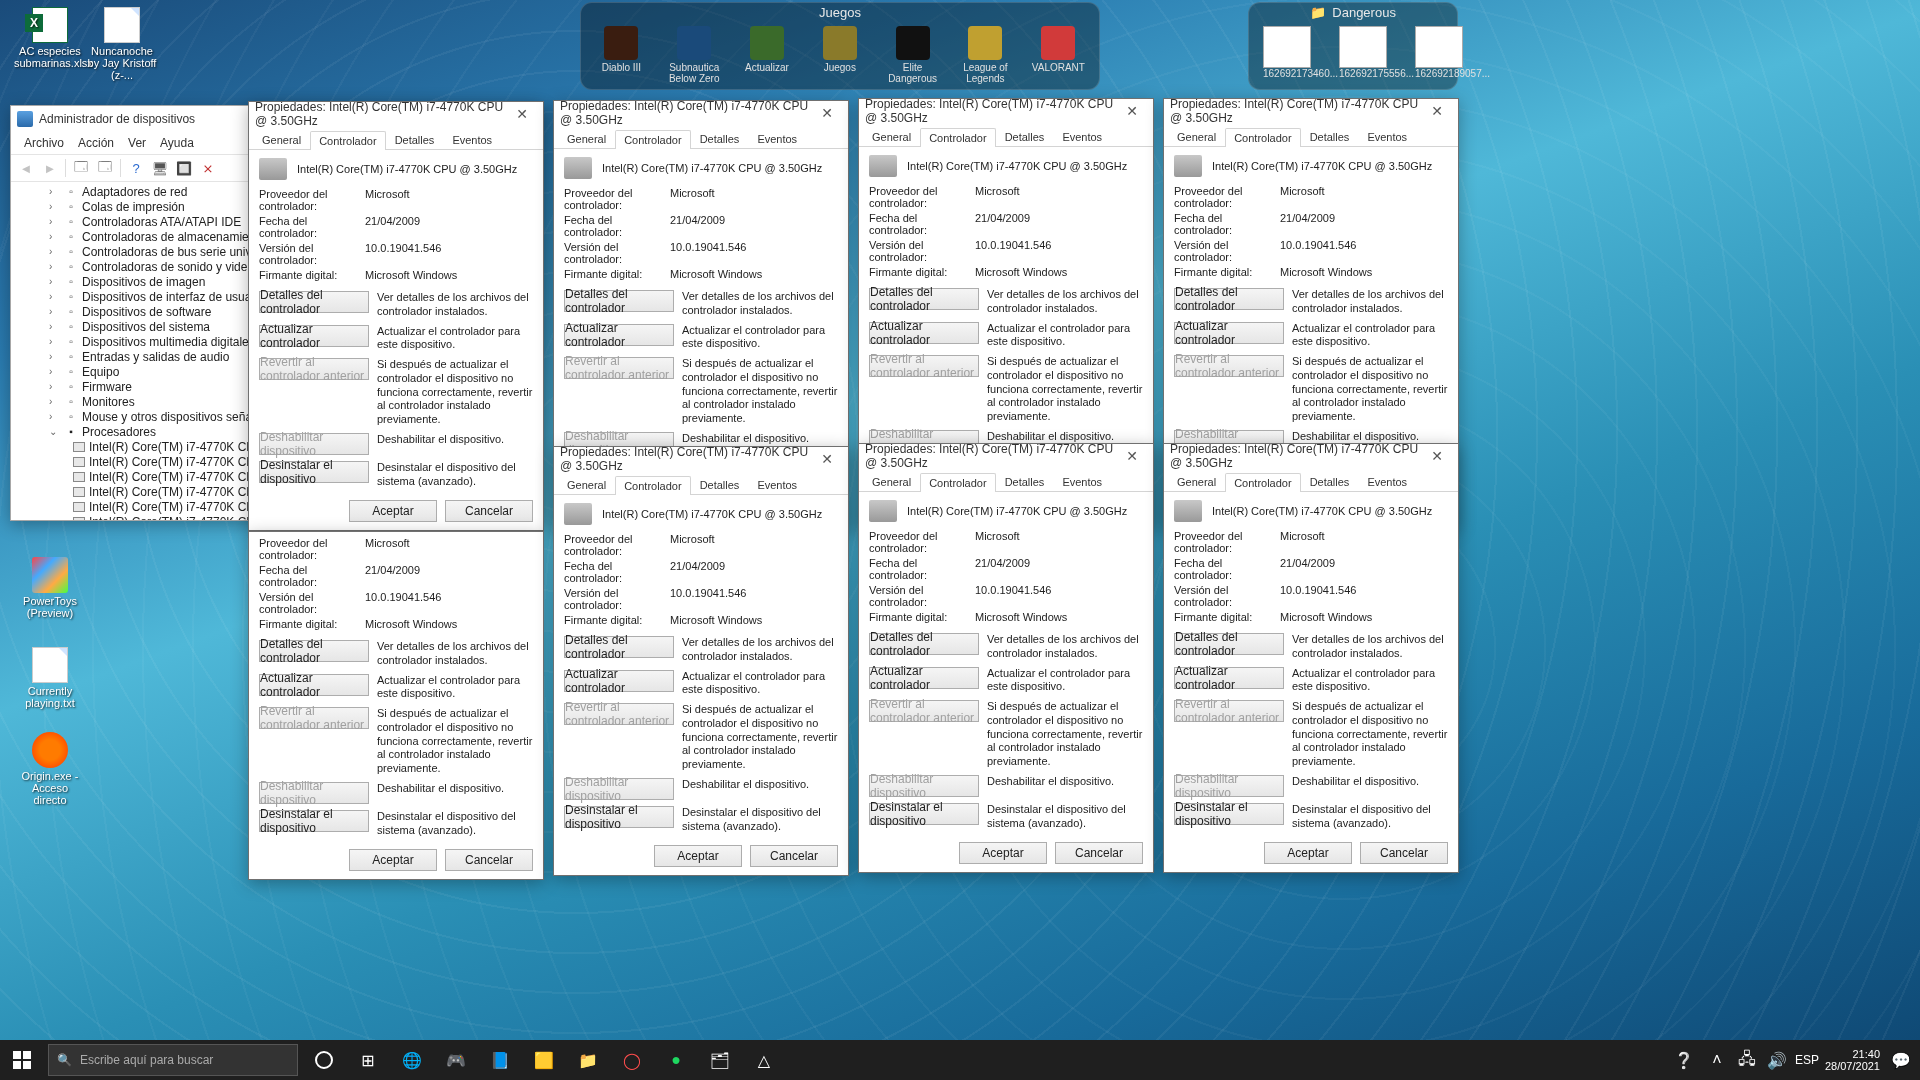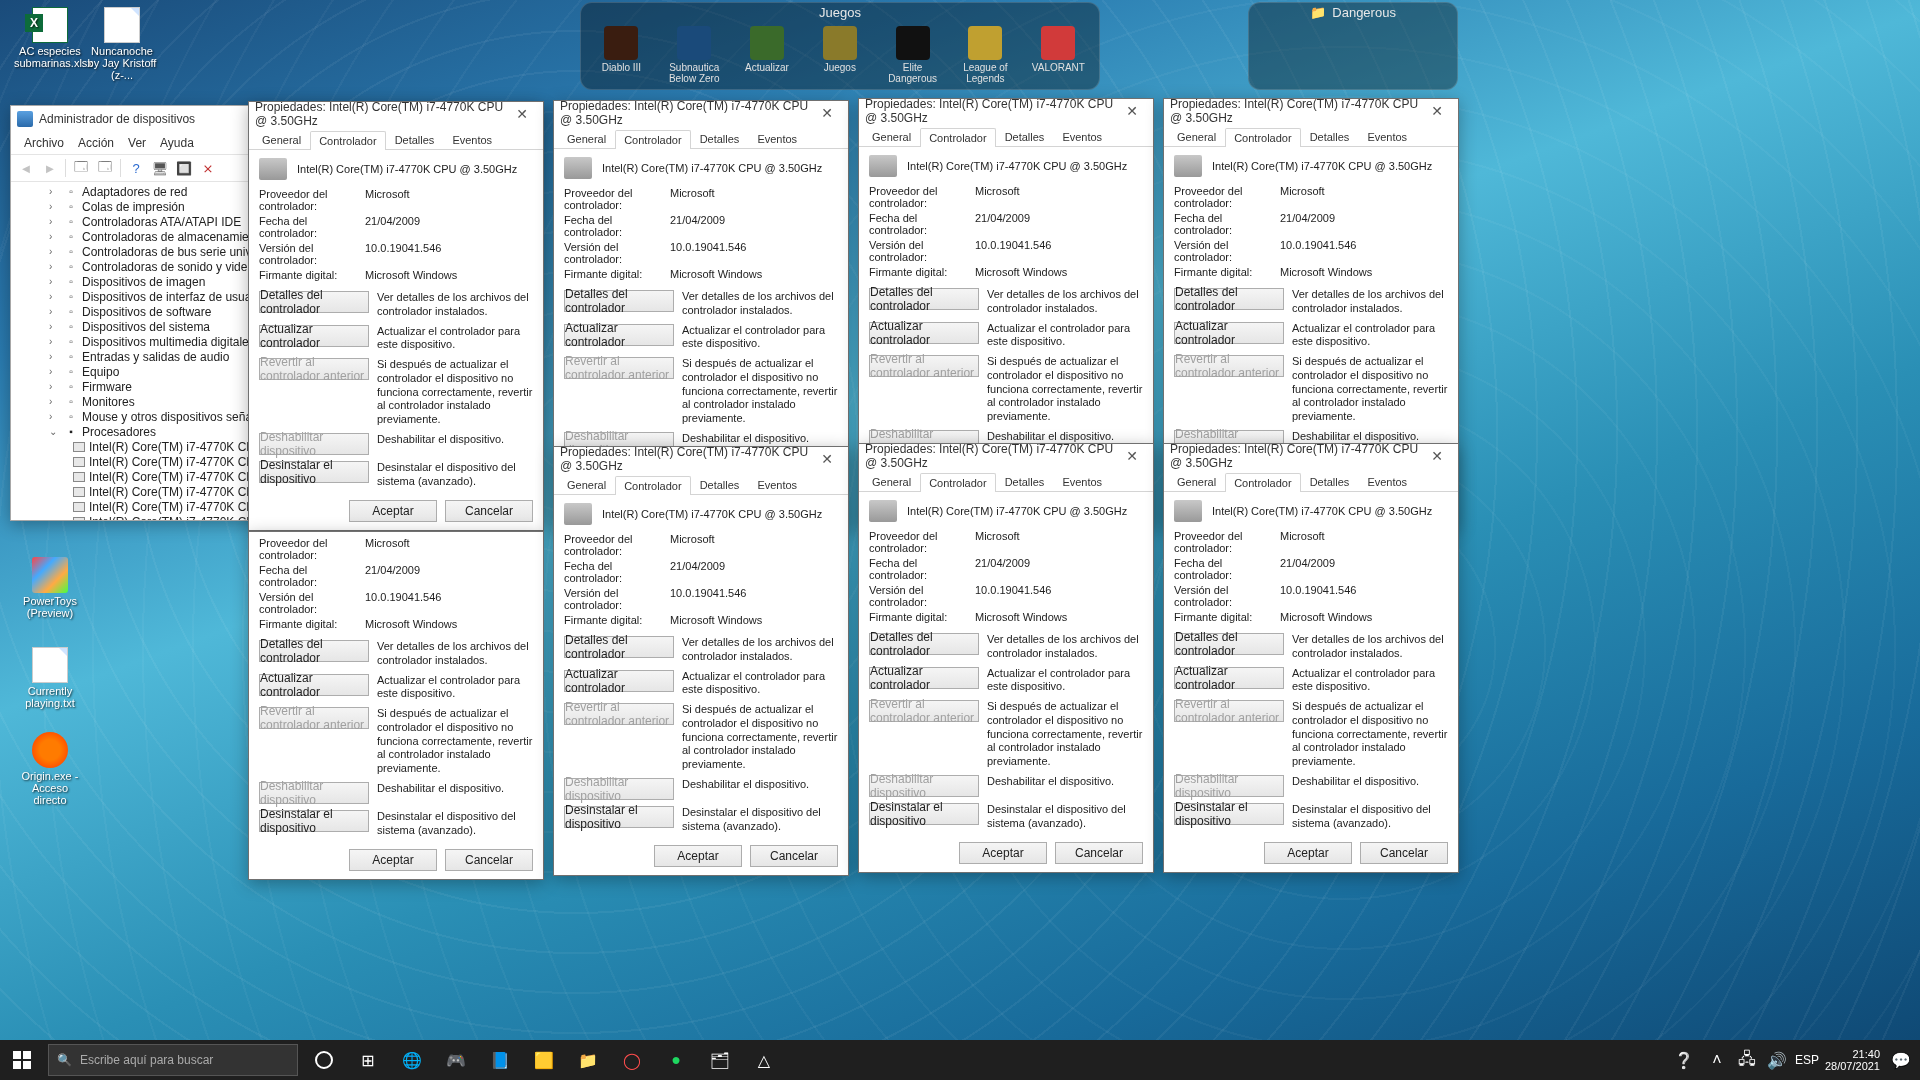--- a/index.html
+++ b/index.html
@@ -140,20 +140,34 @@
         <div>VALORANT</div>
       </div>
     </div>
 </div>
 
 <div class="fence fence-dl" id="fence-descargas" style="left: 1248px; top: 2px; width: 210px; height: 88px;">
   <div class="fence-title" style="display:flex;align-items:center;justify-content:center;gap:6px;">
     <span>📁</span>
     <span>Dangerous</span>
   </div>
+  <div class="fence-items" id="descargas-items">
+      <div class="fence-ic">
+        <div class="thumb"></div>
+        <div>162692173460...</div>
+      </div>
+      <div class="fence-ic">
+        <div class="thumb"></div>
+        <div>162692175556...</div>
+      </div>
+      <div class="fence-ic">
+        <div class="thumb"></div>
+        <div>162692189057...</div>
+      </div>
+    </div>
 </div>
 
 <div class="devmgr">
   <div class="devmgr-title">
     <div class="ticon"></div>
     <span>Administrador de dispositivos</span>
     <span class="spacer"></span>
     <div class="wbtn">—</div>
     <div class="wbtn">☐</div>
     <div class="wbtn">✕</div>

